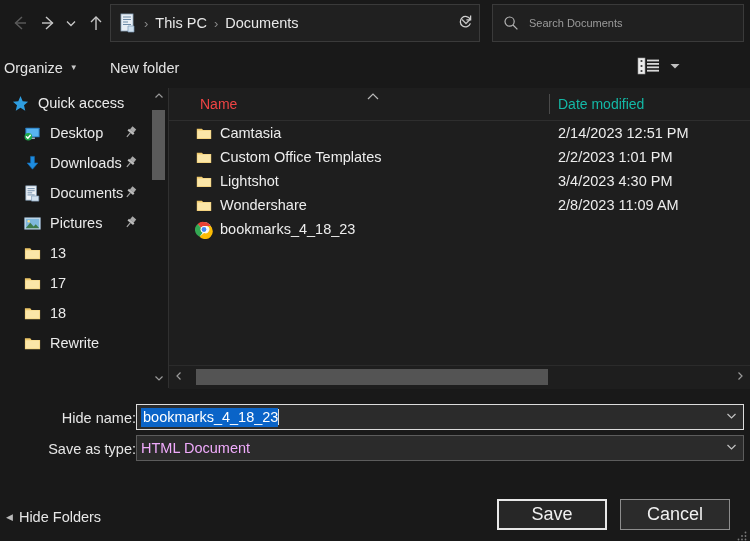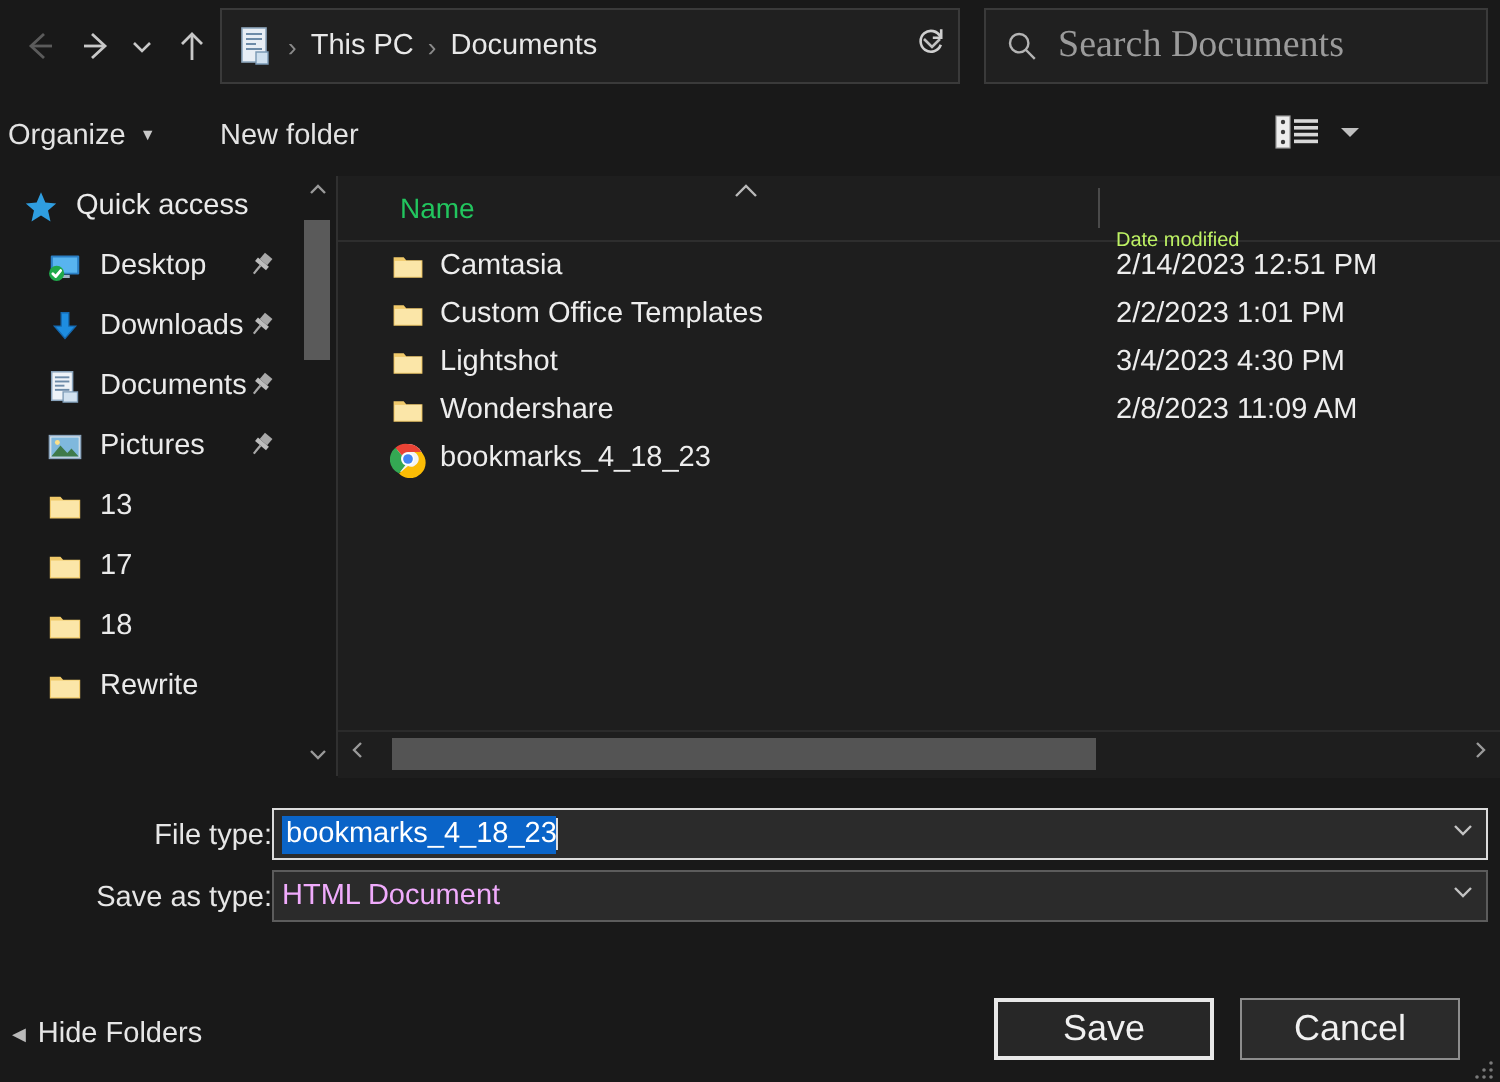--- a/index.html
+++ b/index.html
@@ -92,24 +92,23 @@
     background: #202020;
     box-sizing: border-box;
     display: flex; align-items: center;
   }
   .search-icon {
     margin-left: 10px; margin-right: 10px;
     width: 16px; height: 16px; flex: none;
     color: #b4b4b4;
   }
   .search-ph {
-    font-size: 19px;
+    font-size: 11px;
     color: #9b9b9b;
     white-space: nowrap;
-    font-family: Liberation Serif, serif;
   }
 
   
   .toolbar {
     position: absolute;
     left: 0; top: 47px;
     width: 750px; height: 41px;
     background: #191919;
   }
   .tb-item {
@@ -225,29 +224,29 @@
     position: relative;
     height: 32px;
     border-bottom: 1px solid #2e2e2e;
   }
   .ch-name {
     position: absolute;
     left: 31px; top: 0;
     height: 32px;
     display: flex; align-items: center;
     font-size: 14px;
-    color: #22c55e;
+    color: #ef4444;
   }
   .ch-date {
     position: absolute;
-    left: 389px; top: 16px;
+    left: 389px; top: 0;
     height: 32px;
     display: flex; align-items: center;
-    font-size: 10px;
-    color: #bef264;
+    font-size: 14px;
+    color: #14b8a6;
   }
   .ch-sep {
     position: absolute;
     left: 380px; top: 6px;
     width: 1px; height: 20px;
     background: #4a4a4a;
   }
   .sort-caret {
     position: absolute;
     left: 196px; top: 0px;
@@ -754,21 +753,21 @@
     <div class="hs-arrow right">
       <span>
         <svg width="12" height="12" viewBox="0 0 12 12">
             <path d="M4.5 2.5 L8 6 L4.5 9.5" fill="none" stroke="currentColor" stroke-width="1.2"></path>
           </svg>
       </span>
     </div>
   </div>
 
   <div class="form-row" id="row-filename">
-    <div class="form-label">File type:</div>
+    <div class="form-label">Hide name:</div>
     <div class="form-field" id="field-filename">
       <span class="field-value selected">bookmarks_4_18_23</span>
       <span class="caret-line"></span>
       <span class="field-drop">
         <span>
           <svg width="13" height="13" viewBox="0 0 13 13">
               <path d="M2.5 5 L6.5 9 L10.5 5" fill="none" stroke="currentColor" stroke-width="1.2"></path>
             </svg>
         </span>
       </span>

